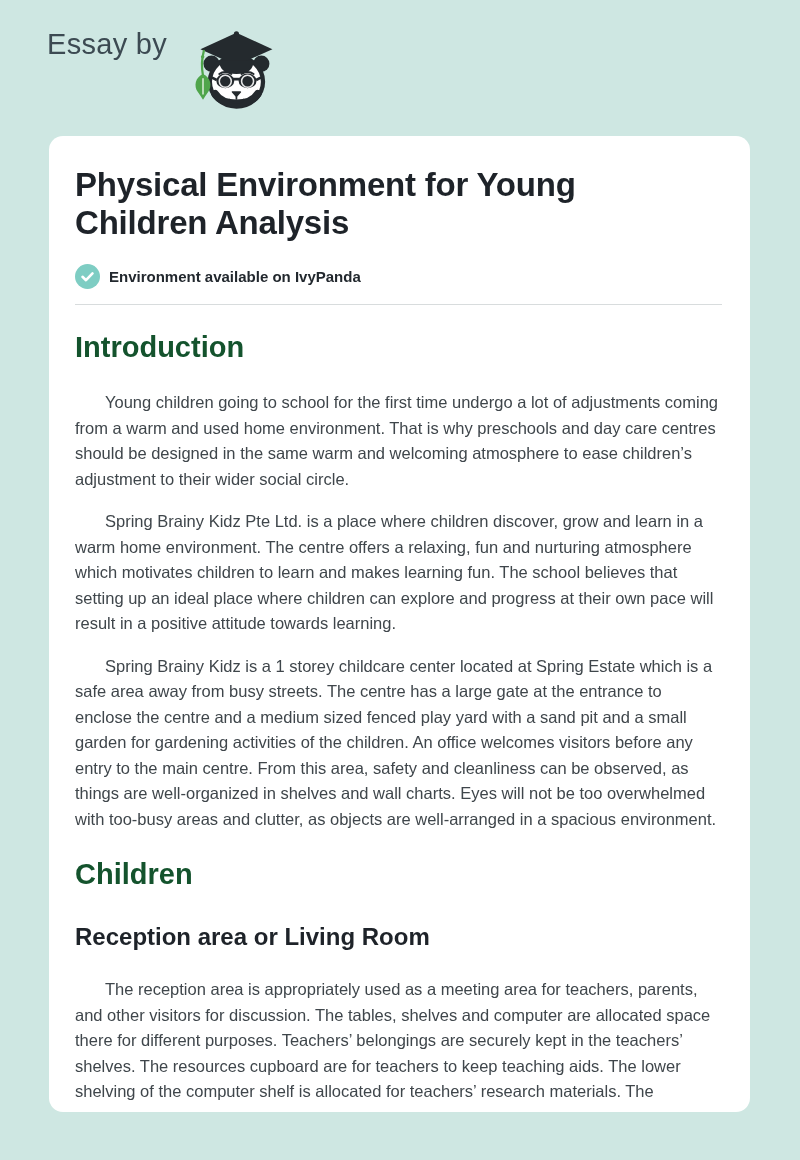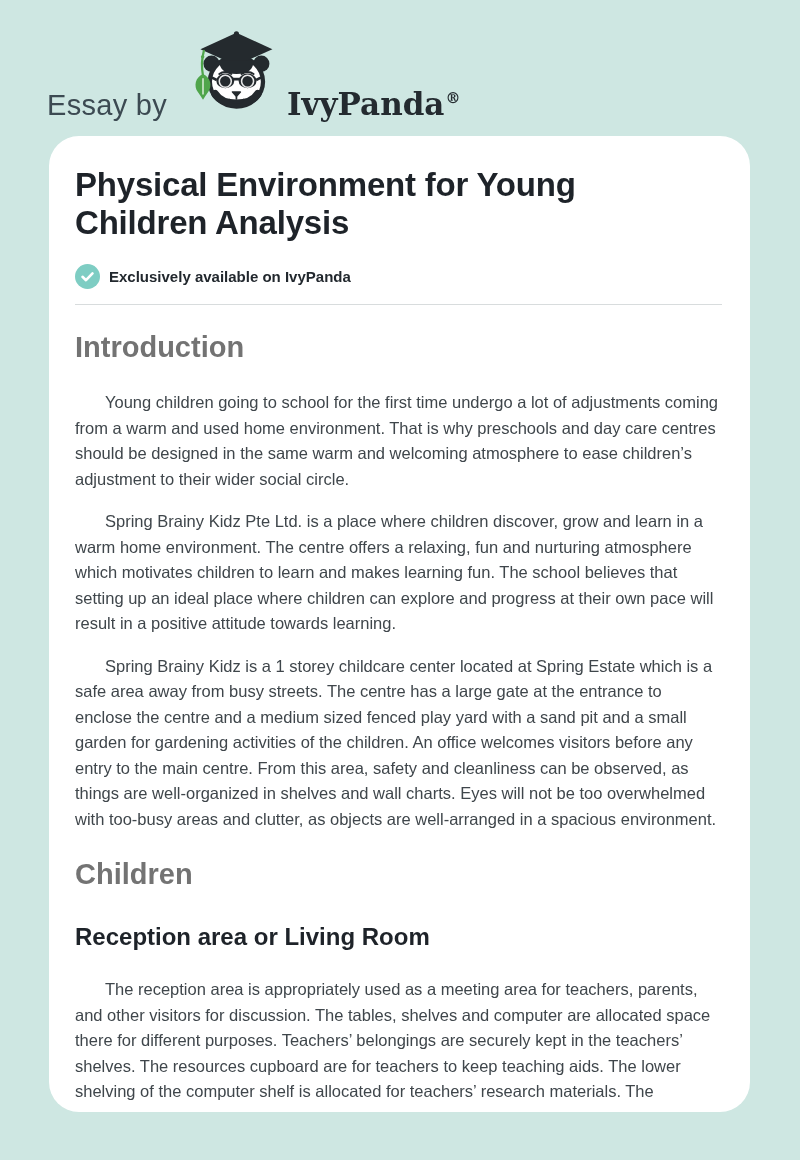--- a/index.html
+++ b/index.html
@@ -3,56 +3,56 @@
 <meta charset="utf-8">
 <style>
   html, body { margin:0; padding:0; }
   body {
     width:800px; height:1160px;
     background:#cee7e2;
     font-family:"Liberation Sans", sans-serif;
     overflow:hidden;
   }
   .header {
-    display:flex; align-items:flex-end;
+    display:flex; align-items:flex-start;
     padding:28px 16px 0 47px; height:94px;
   }
   .essay-by {
     font-size:29px; color:#3c4a52; letter-spacing:.3px;
     margin-right:16px; white-space:nowrap;
   }
   .logo { width:100px; height:96px; flex:0 0 auto; margin-top:-2px; }
   .brand {
     font-family:"DejaVu Serif", serif; font-weight:bold;
     font-size:31px; color:#242b30; margin-left:4px; white-space:nowrap;
   }
   .brand sup { font-size:15px; font-weight:bold; vertical-align:12px; margin-left:1px; }
   .card {
     margin:14px 50px 0 49px;
     width:701px; height:976px; box-sizing:border-box;
-    background:#ffffff; border-radius:30px;
+    background:#ffffff; border-radius:14px;
     padding:30px 28px 30px 26px;
     overflow:hidden;
   }
   h1.title {
     margin:0; max-width:580px;
     font-size:33px; line-height:38px; letter-spacing:-.2px;
     color:#1e2329; font-weight:bold;
   }
   .badge-row { display:flex; align-items:center; gap:9px; margin-top:22px; }
   .badge-icon {
     width:25px; height:25px; border-radius:50%;
     background:#7ecdc3; flex:0 0 auto;
     display:flex; align-items:center; justify-content:center;
   }
   .badge-label { font-weight:bold; font-size:15px; color:#22282e; }
   hr.divider { border:none; border-top:1px solid #d8dcdd; margin:15px 0 0; }
   h2.section-heading {
     margin:26px 0 26px; font-size:29px; line-height:33px;
-    color:#737373; font-weight:bold;
+    color:#14532d; font-weight:bold;
   }
   h3.subsection-heading {
     margin:32px 0 26px; font-size:24px; line-height:28px;
     color:#1e2329; font-weight:bold;
   }
   p.body-para {
     margin:17px 0 0; font-size:16.5px; line-height:25.5px;
     color:#3f464b; text-indent:30px;
   }
 </style>
@@ -89,33 +89,32 @@
       <ellipse cx="72" cy="64" rx="10.5" ry="8.5" fill="#242a2e"></ellipse>
       <path d="M54,62 L64,62" stroke="#242a2e" stroke-width="3.2"></path>
       <circle cx="46" cy="64.5" r="7" fill="none" stroke="#ffffff" stroke-width="1.8" opacity="0.9"></circle>
       <circle cx="72" cy="64.5" r="7" fill="none" stroke="#ffffff" stroke-width="1.8" opacity="0.9"></circle>
 
       <path d="M54.5,77 L63.5,77 L59,82 Z" fill="#242a2e" stroke="#242a2e" stroke-width="2" stroke-linejoin="round"></path>
       <path d="M59,82 L59,86" stroke="#242a2e" stroke-width="2"></path>
       <path d="M51,86 C54,90.5 64,90.5 67,86" stroke="#242a2e" stroke-width="2.4" fill="none" stroke-linecap="round"></path>
     </svg>
   </span>
-  <span class="brand"><span>IvyPanda</span><sup>®</sup></span>
 </div>
 
 <div class="card">
   <h1 class="title">Physical Environment for Young Children Analysis</h1>
 
   <div class="badge-row">
     <span class="badge-icon">
       <svg viewBox="0 0 25 25" width="25" height="25" aria-hidden="true">
         <path d="M7.5 12.8 L11 16.2 L17.5 9.4" fill="none" stroke="#ffffff" stroke-width="2.6" stroke-linecap="round" stroke-linejoin="round"></path>
       </svg>
     </span>
-    <span class="badge-label">Exclusively available on IvyPanda</span>
+    <span class="badge-label">Environment available on IvyPanda</span>
   </div>
 
   <hr class="divider">
 
   <h2 class="section-heading">Introduction</h2>
   <p class="body-para">Young children going to school for the first time undergo a lot of adjustments coming from a warm and used home environment. That is why preschools and day care centres should be designed in the same warm and welcoming atmosphere to ease children’s adjustment to their wider social circle.</p>
   <p class="body-para">Spring Brainy Kidz Pte Ltd. is a place where children discover, grow and learn in a warm home environment. The centre offers a relaxing, fun and nurturing atmosphere which motivates children to learn and makes learning fun. The school believes that setting up an ideal place where children can explore and progress at their own pace will result in a positive attitude towards learning.</p>
   <p class="body-para">Spring Brainy Kidz is a 1 storey childcare center located at Spring Estate which is a safe area away from busy streets. The centre has a large gate at the entrance to enclose the centre and a medium sized fenced play yard with a sand pit and a small garden for gardening activities of the children. An office welcomes visitors before any entry to the main centre. From this area, safety and cleanliness can be observed, as things are well-organized in shelves and wall charts. Eyes will not be too overwhelmed with too-busy areas and clutter, as objects are well-arranged in a spacious environment.</p>
 
   <h2 class="section-heading">Children</h2>

